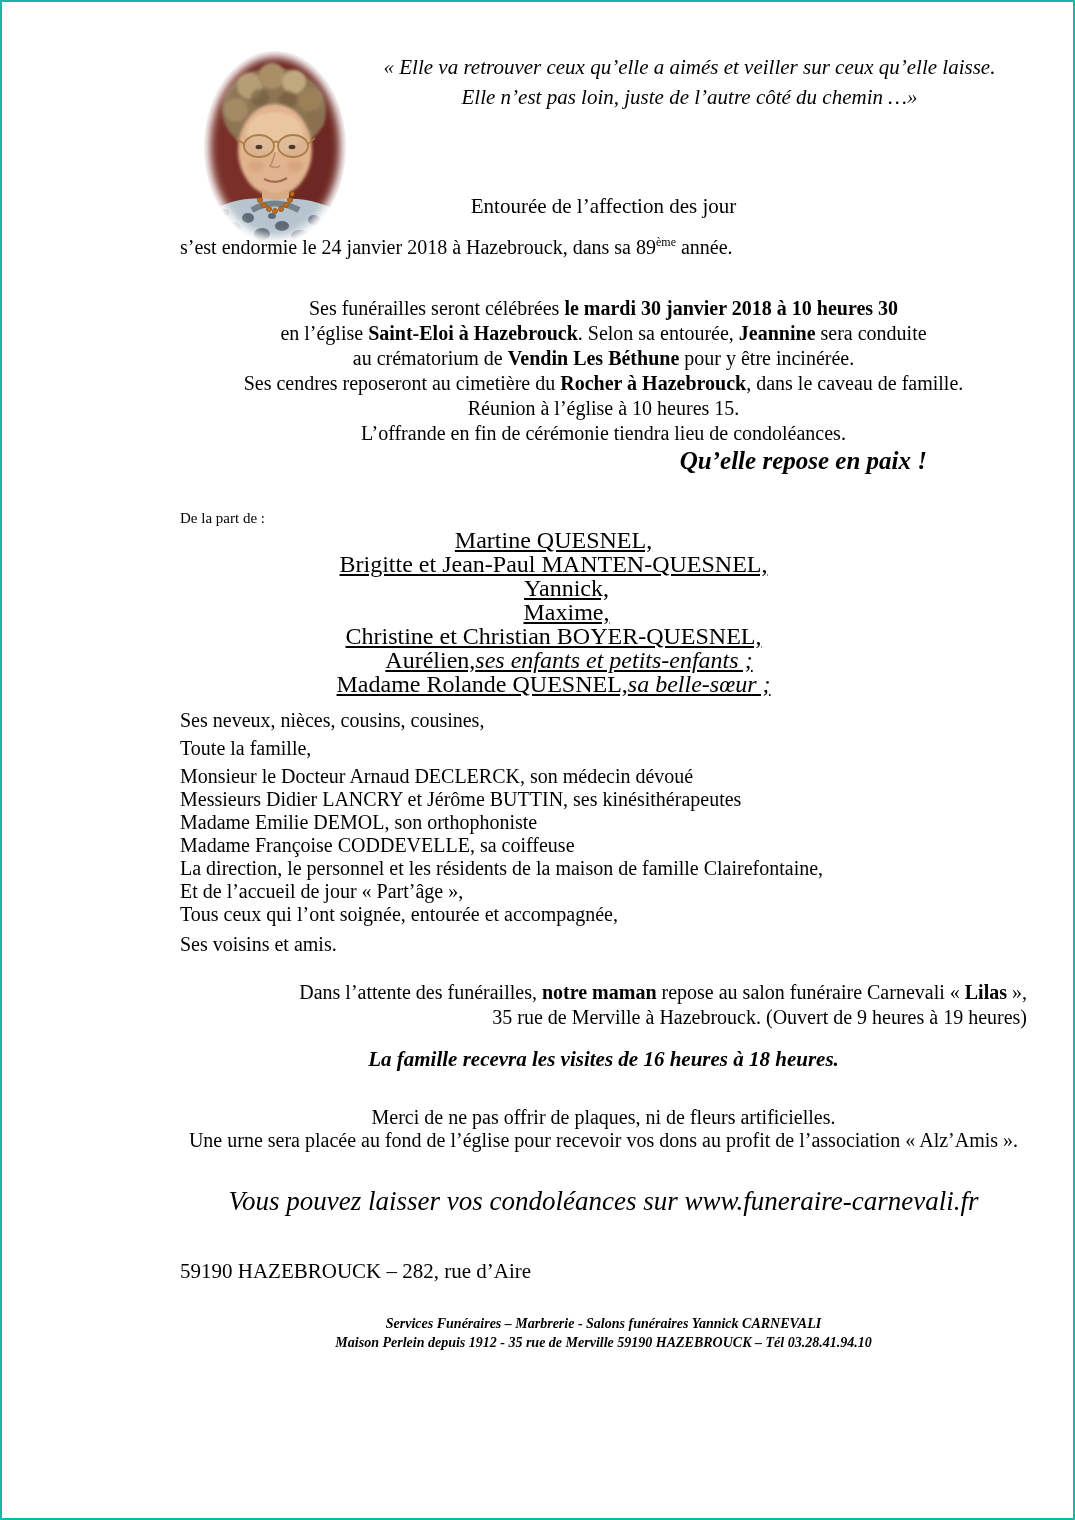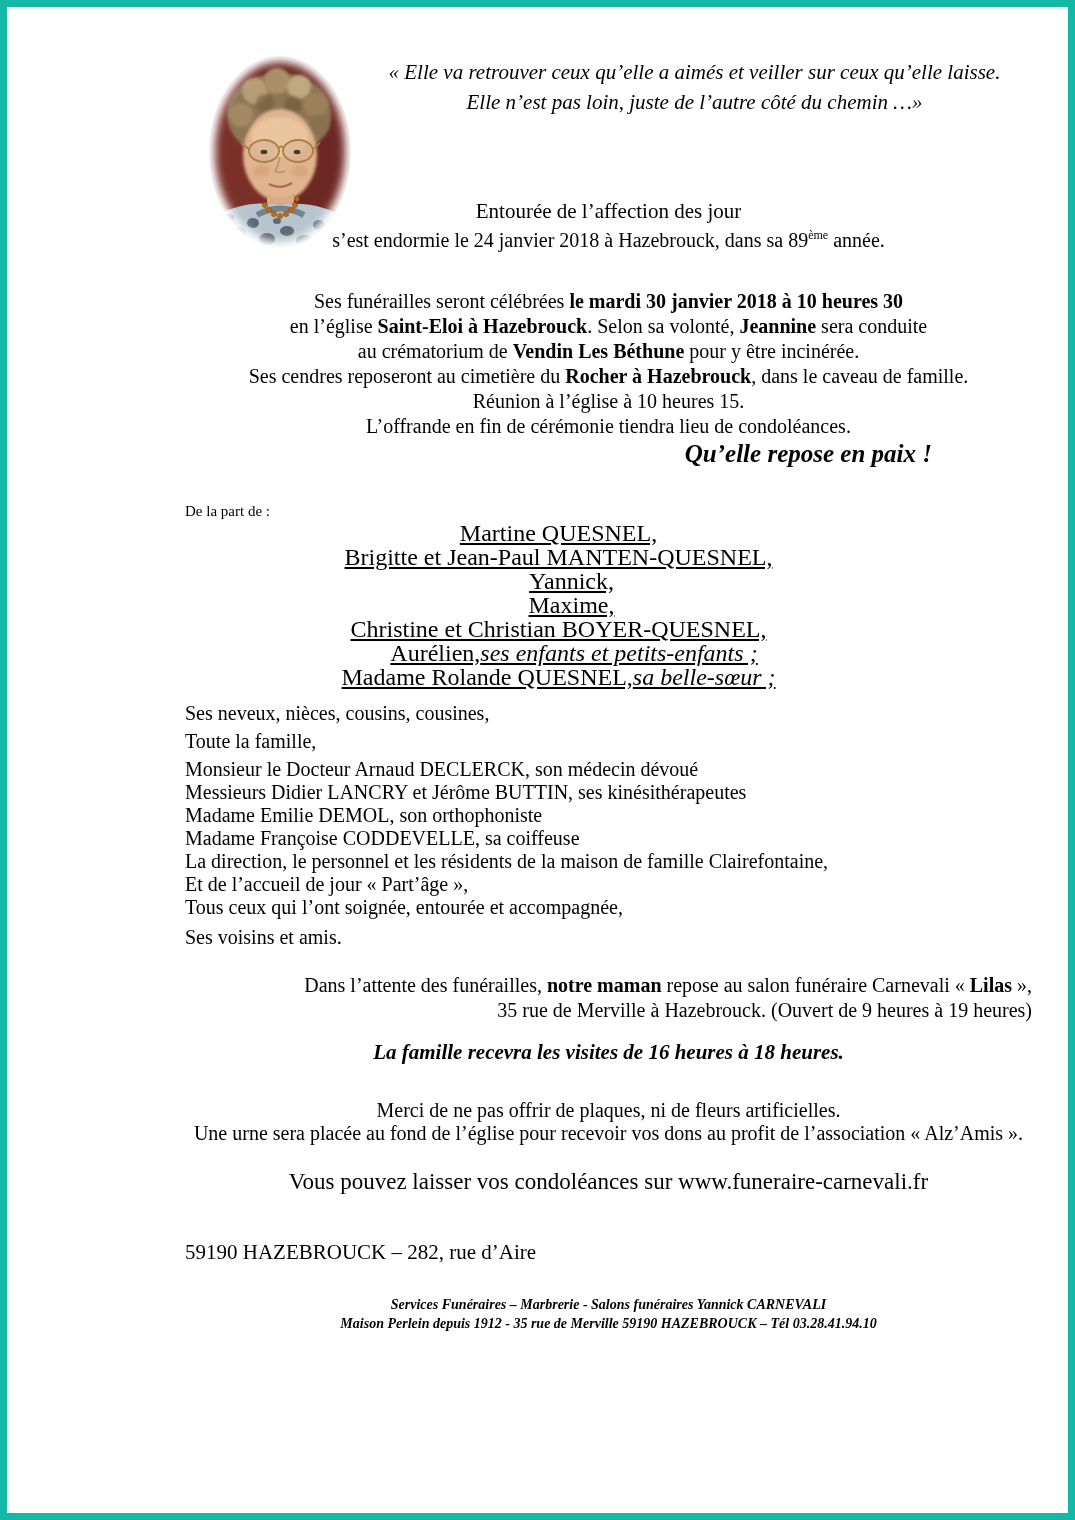--- a/index.html
+++ b/index.html
@@ -4,48 +4,48 @@
 <style>
   html,body { margin:0; padding:0; background:#ffffff; }
   .page {
     position:relative;
     width:1075px; height:1520px;
     background:#ffffff;
     font-family:"Liberation Serif","DejaVu Serif",serif;
     color:#000;
     overflow:hidden;
     box-sizing:border-box;
-    border:7px solid #14b8a6;
+    border:2px solid #14b8a6;
   }
   .photo { position:absolute; left:200px; top:46px; width:148px; height:200px; }
   .quote {
     position:absolute; left:365px; top:50px; width:645px;
     text-align:center; font-style:italic; font-size:21px; line-height:30px;
   }
   .content { position:absolute; left:178px; top:0; width:847px; padding-top:193px; box-sizing:border-box; }
   .intro { text-align:center; font-size:21px; line-height:22px; }
   .title { margin-top:31px; text-align:center; font-weight:bold; font-size:40px; line-height:47px; }
-  .death { text-align:center; font-size:20px; line-height:26px; }
+  .death { margin-top:12px; text-align:left; font-size:20px; line-height:26px; }
   .death sup, .rich sup { font-size:12px; }
   .funeral { margin-top:36px; text-align:center; font-size:20px; line-height:25px; }
   .repose { text-align:right; padding-right:100px; font-weight:bold; font-style:italic; font-size:25px; line-height:30px; }
   .family { margin-top:32px; }
   .from-label { font-size:15px; line-height:20px; }
   .frow { display:flex; justify-content:center; align-items:baseline; padding-right:100px; font-size:24px; line-height:24px;text-decoration:underline; }
   .frow .note { font-style:italic; white-space:nowrap; }
   .ind1 { padding-left:26px; }
   .ind2 { padding-left:31px; }
   .relatives { margin-top:13px; font-size:20px; line-height:22px; }
   .wholefam { margin-top:6px; font-size:20px; line-height:22px; }
   .caregivers { margin-top:6px; font-size:20px; line-height:23px; }
   .neighbors { margin-top:7px; font-size:20px; line-height:22px; }
   .repository { margin-top:25px; text-align:right; font-size:20px; line-height:25px; }
   .visits { margin-top:16px; text-align:center; font-weight:bold; font-style:italic; font-size:21px; line-height:26px; }
   .donations { margin-top:34px; text-align:center; font-size:20px; line-height:23px; }
-  .condolences { margin-top:24px; text-align:center; font-size:23px; line-height:26px; }
+  .condolences { margin-top:36px; text-align:center; font-style:italic; font-size:27px; line-height:26px; }
   .address { margin-top:44px; font-size:21px; line-height:26px; }
   .footer { margin-top:30px; text-align:center; font-weight:bold; font-style:italic; font-size:14px; line-height:19px; }
 </style>
 </head>
 <body>
 
 <div class="page">
 
   <div class="photo">
     <svg width="148" height="200" viewBox="0 0 148 200">
@@ -132,21 +132,21 @@
 
   <div class="content">
 
     <div class="intro">Entourée de l’affection des jour</div>
 
 
     <div class="death rich"><span>s’est endormie le 24 janvier 2018 à Hazebrouck, dans sa 89</span><sup>ème</sup><span> année.</span></div>
 
     <div class="funeral">
       <div class="rich"><span>Ses funérailles seront célébrées </span><span style="font-weight: bold;">le mardi 30 janvier 2018 à 10 heures 30</span></div>
-      <div class="rich"><span>en l’église </span><span style="font-weight: bold;">Saint-Eloi à Hazebrouck</span><span>. Selon sa volonté, </span><span style="font-weight: bold;">Jeannine</span><span> sera conduite</span></div>
+      <div class="rich"><span>en l’église </span><span style="font-weight: bold;">Saint-Eloi à Hazebrouck</span><span>. Selon sa entourée, </span><span style="font-weight: bold;">Jeannine</span><span> sera conduite</span></div>
       <div class="rich"><span>au crématorium de </span><span style="font-weight: bold;">Vendin Les Béthune</span><span> pour y être incinérée.</span></div>
       <div class="rich"><span>Ses cendres reposeront au cimetière du </span><span style="font-weight: bold;">Rocher à Hazebrouck</span><span>, dans le caveau de famille.</span></div>
       <div class="rich"><span>Réunion à l’église à 10 heures 15.</span></div>
       <div class="rich"><span>L’offrande en fin de cérémonie tiendra lieu de condoléances.</span></div>
     </div>
 
     <div class="repose">Qu’elle repose en paix !</div>
 
     <div class="family">
       <div class="from-label">De la part de :</div>

